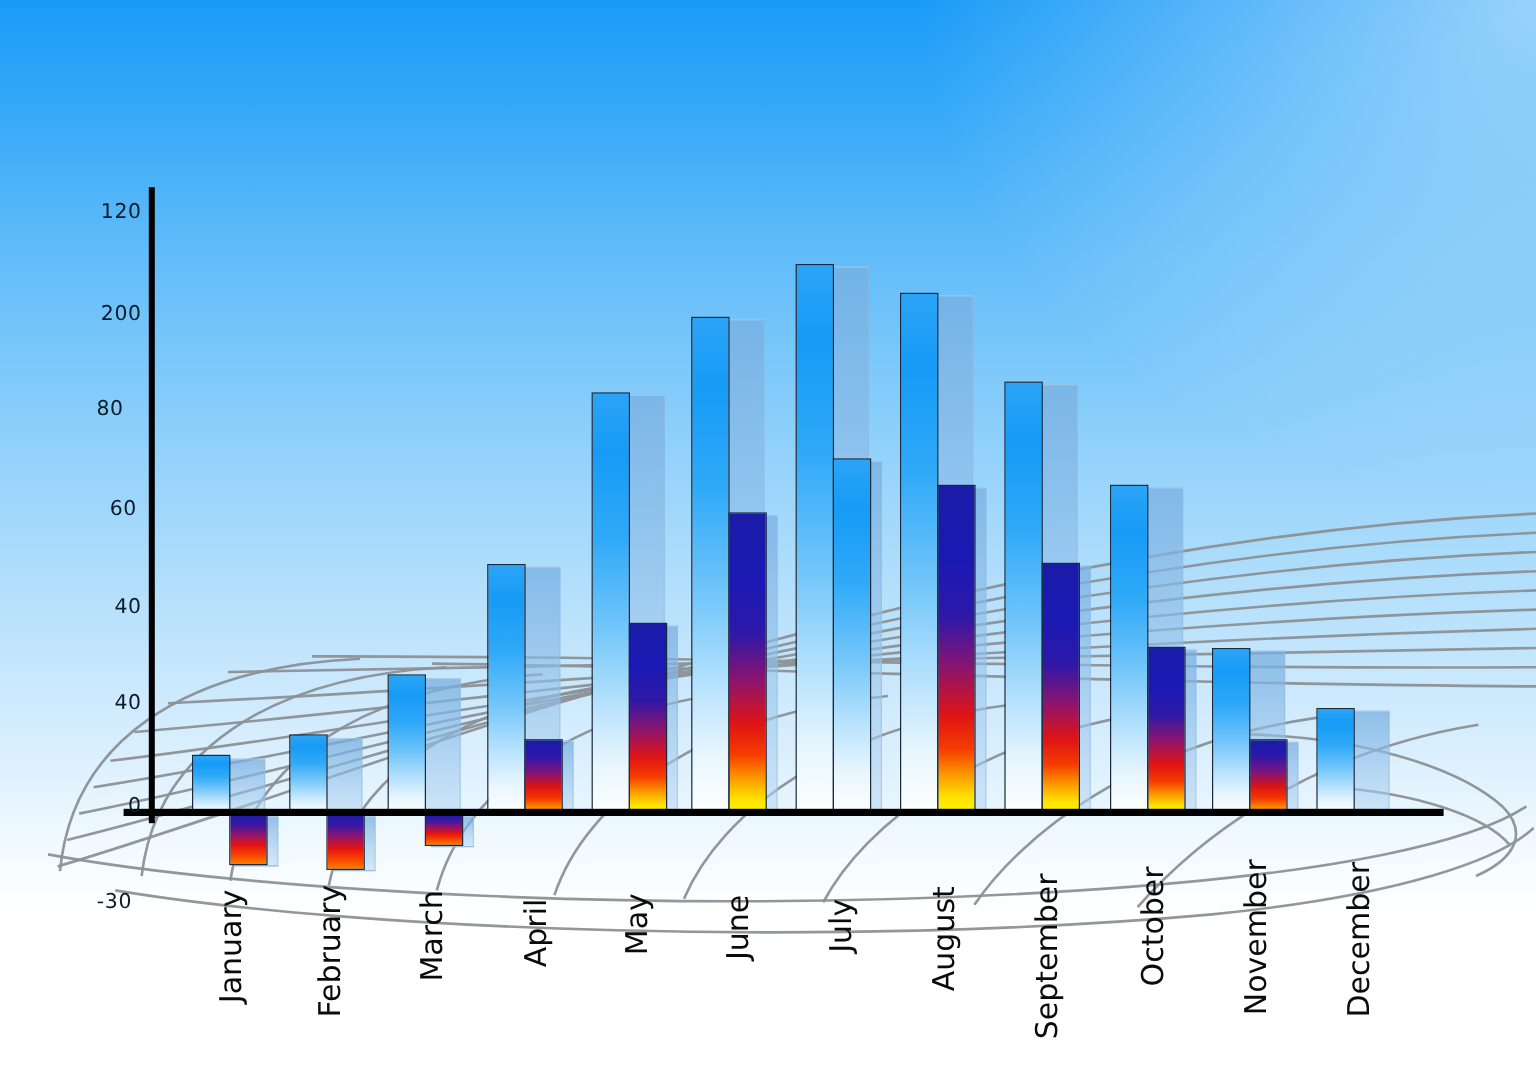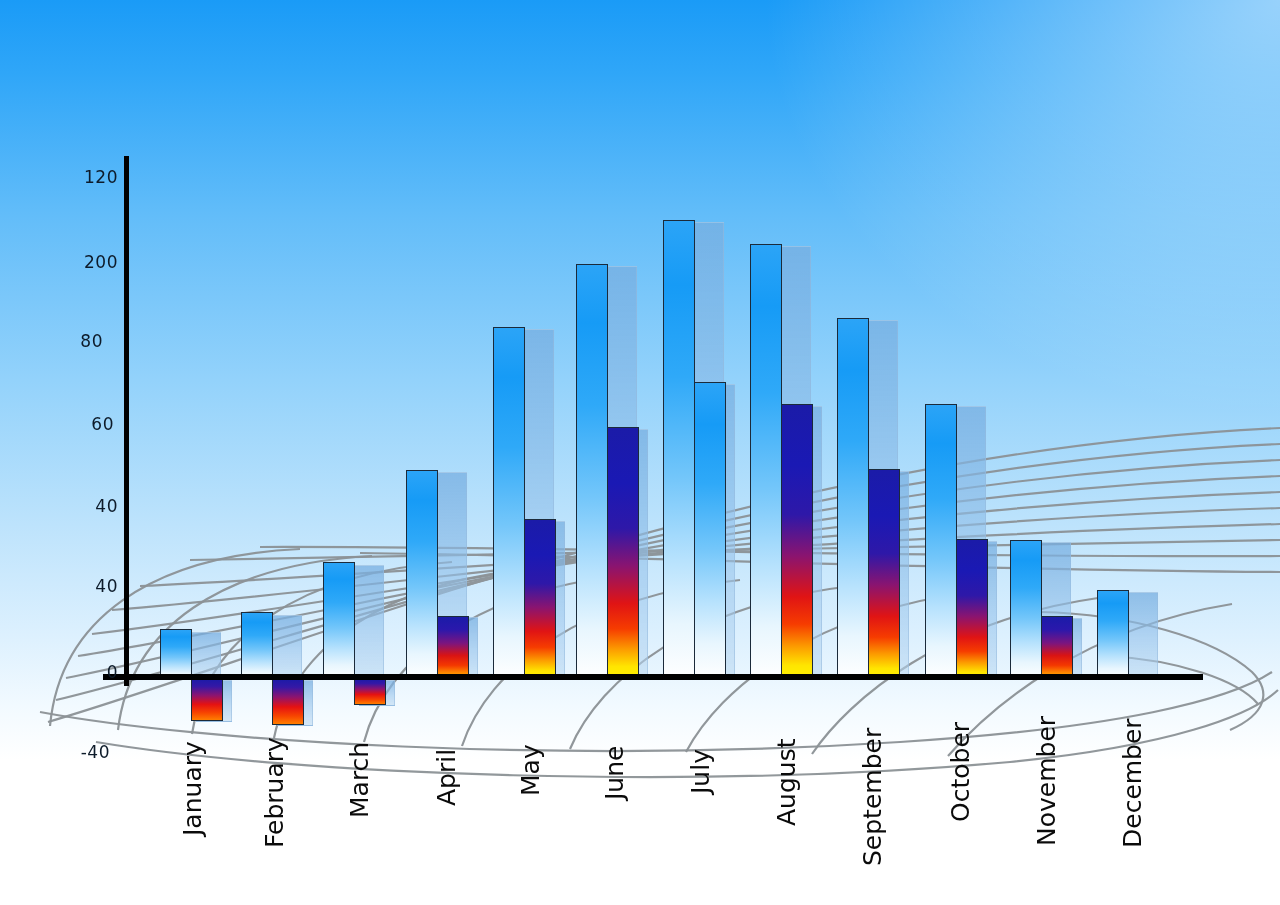--- a/index.html
+++ b/index.html
@@ -247,21 +247,21 @@
     <div class="yaxis"></div>
     <div class="xaxis"></div>
 
     <div class="ytick" style="left:48px;top:167px;">120</div>
     <div class="ytick" style="left:48px;top:252px;">200</div>
     <div class="ytick" style="left:33px;top:331px;">80</div>
     <div class="ytick" style="left:44px;top:414px;">60</div>
     <div class="ytick" style="left:48px;top:496px;">40</div>
     <div class="ytick" style="left:48px;top:576px;">40</div>
     <div class="ytick" style="left:48px;top:662px;">0</div>
-    <div class="ytick" style="left:40px;top:742px;">-40</div>
+    <div class="ytick" style="left:40px;top:742px;">-30</div>
 
     <div class="xlabel" style="left:178px;top:836px;">January</div>
     <div class="xlabel" style="left:260px;top:848px;">February</div>
     <div class="xlabel" style="left:345px;top:818px;">March</div>
     <div class="xlabel" style="left:432px;top:806px;">April</div>
     <div class="xlabel" style="left:516px;top:796px;">May</div>
     <div class="xlabel" style="left:600px;top:800px;">June</div>
     <div class="xlabel" style="left:686px;top:794px;">July</div>
     <div class="xlabel" style="left:772px;top:826px;">August</div>
     <div class="xlabel" style="left:858px;top:866px;">September</div>

